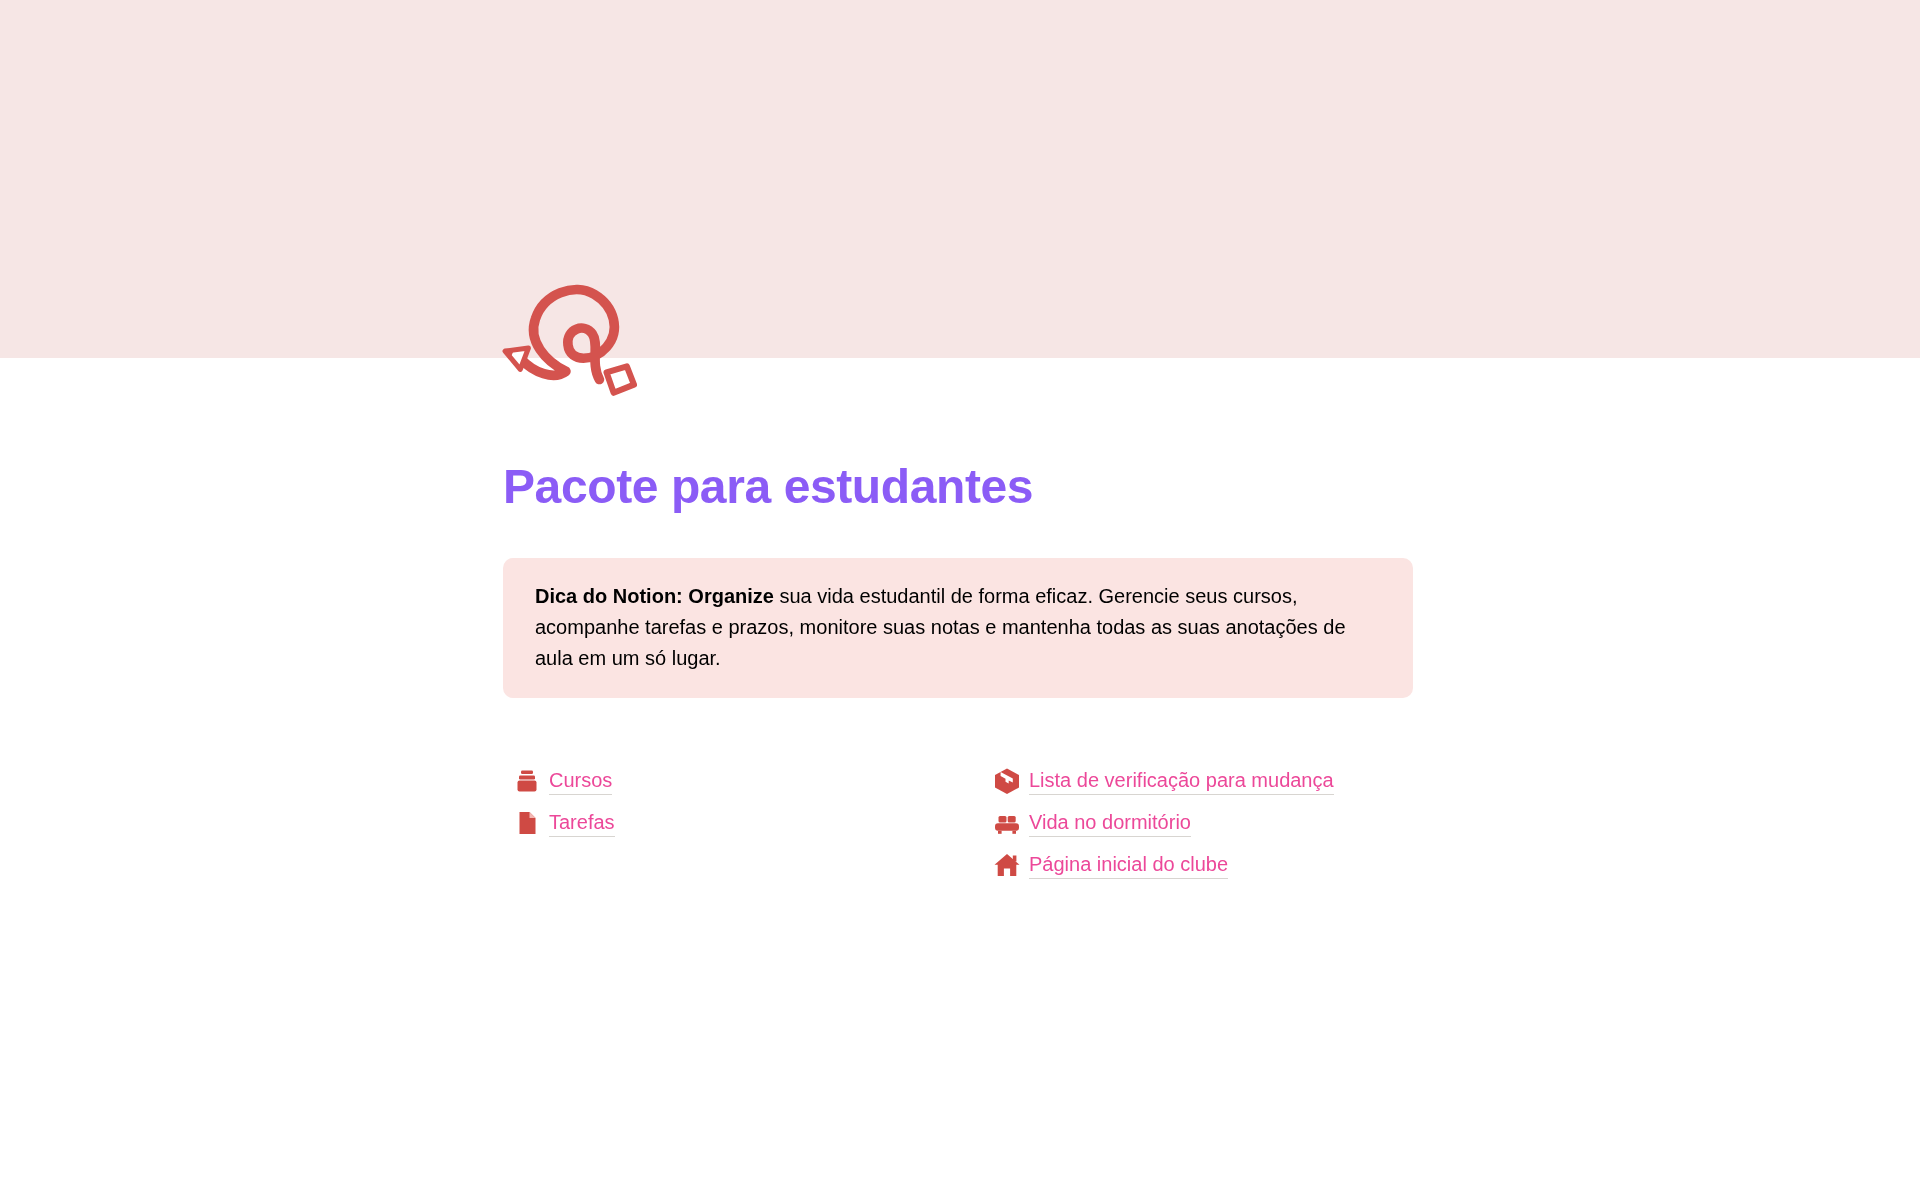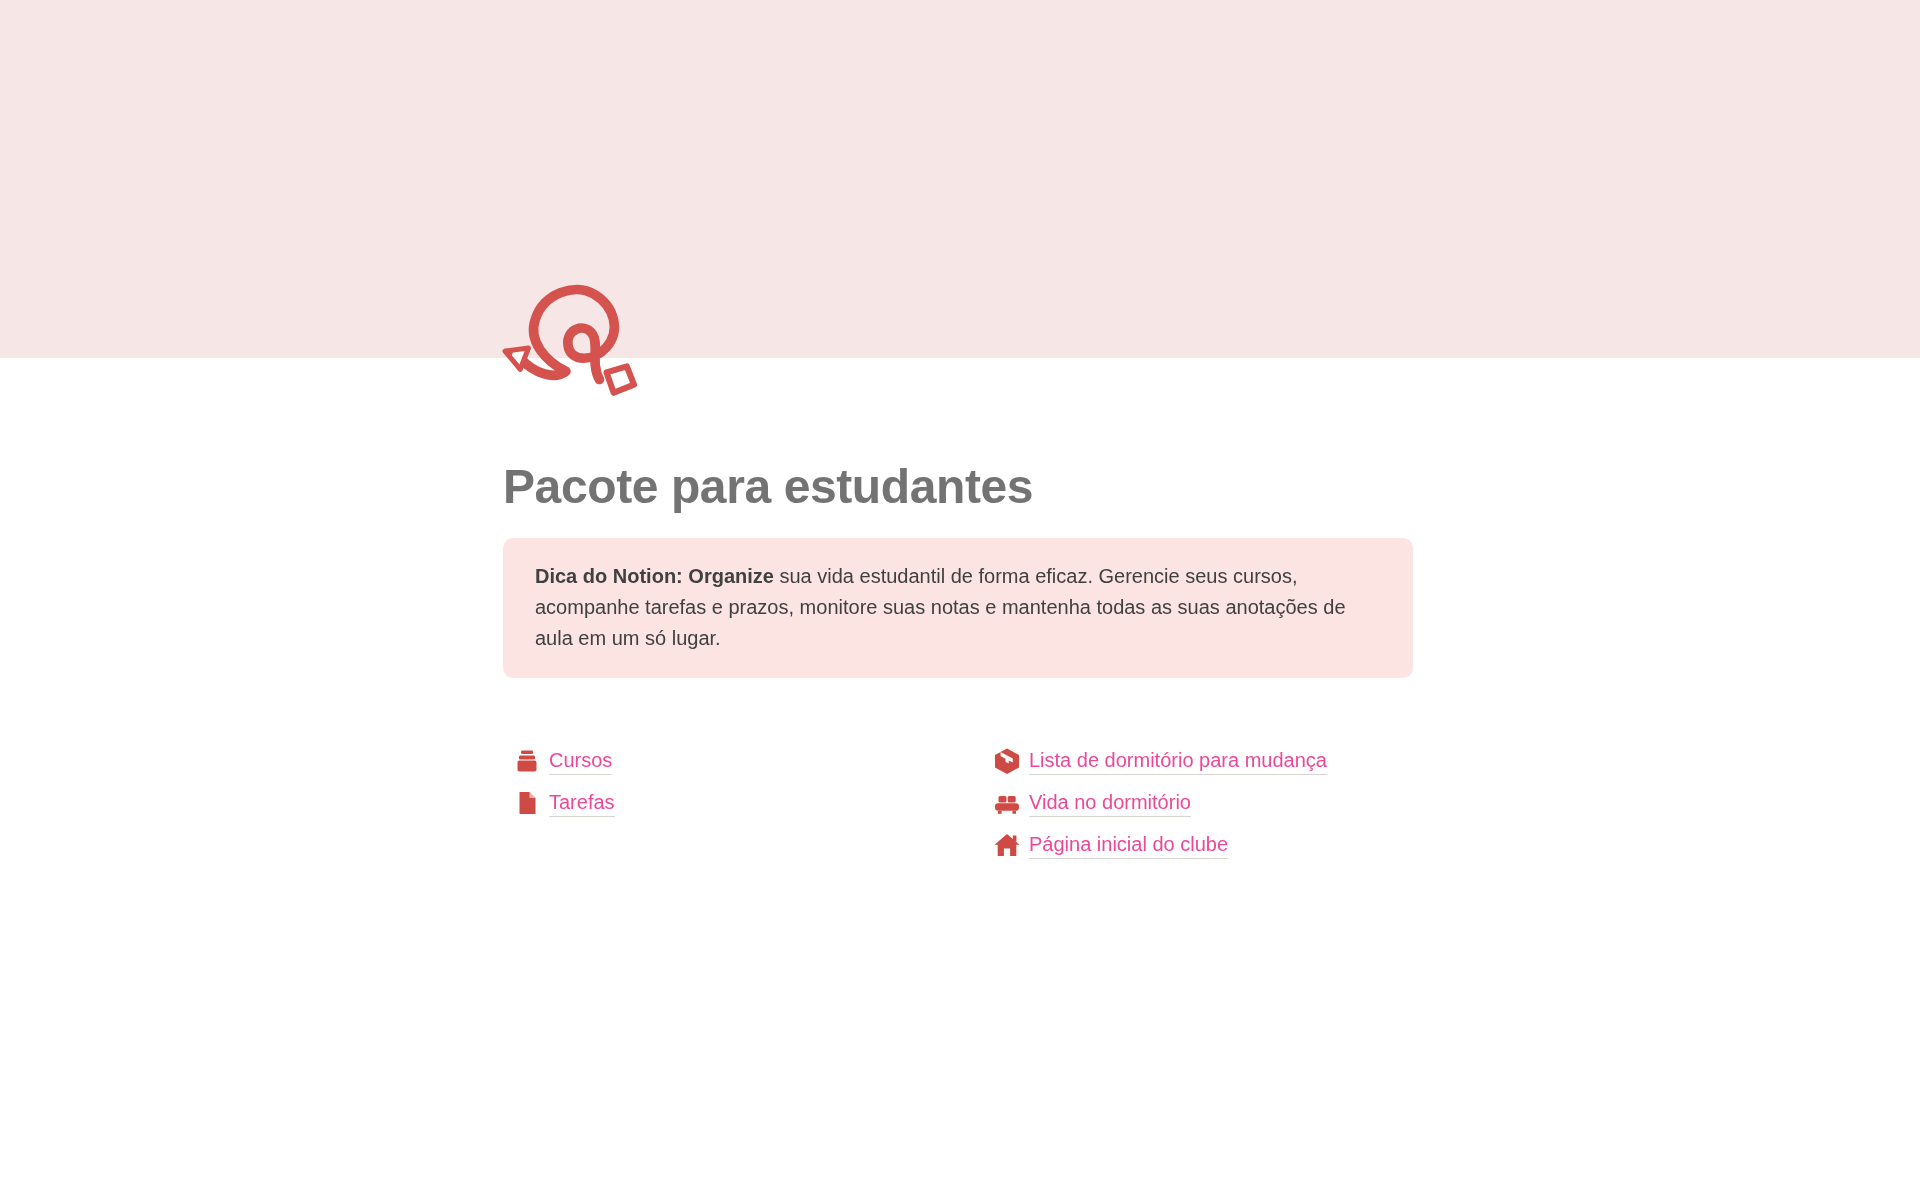--- a/index.html
+++ b/index.html
@@ -27,31 +27,31 @@
   .content {
     margin-left: 503px;
     width: 910px;
   }
   .page-title {
     margin-top: 100px;
     font-size: 48px;
     line-height: 58px;
     font-weight: 700;
     letter-spacing: -0.4px;
-    color: #737373;
+    color: #8b5cf6;
     cursor: text;
   }
   .callout {
-    margin-top: 22px;
+    margin-top: 42px;
     background: #fbe4e2;
     border-radius: 10px;
     padding: 23px 32px 24px 32px;
     font-size: 20px;
     line-height: 31px;
-    color: #404040;
+    color: #000000;
     cursor: text;
   }
   .callout b { font-weight: 700; }
   .links {
     margin-top: 62px;
     display: grid;
     grid-template-columns: 455px 455px;
   }
   .link-col { display: flex; flex-direction: column; }
   .link-item {
@@ -138,21 +138,21 @@
     </div>
 
     <div class="link-col right">
 
 
       <div class="link-item">
         <svg class="link-icon" viewBox="0 0 28 28">
           <path d="M14 1.5 L26 8 V20.5 L14 27 L2 20.5 V8 z" fill="#cf4a44"></path>
           <path d="M7.6 4.9 l12.2 6.6 v4.1 l-4.1-2.2 v3.1 l-3.2-1.8 v-3 l-4.9-2.7 z" fill="#ffffff"></path>
         </svg>
-        <span class="link-label">Lista de dormitório para mudança</span>
+        <span class="link-label">Lista de verificação para mudança</span>
       </div>
 
       <div class="link-item">
         <svg class="link-icon" viewBox="0 0 28 28">
           <g fill="#cf4a44">
             <rect x="5.5" y="7" width="8" height="6.5" rx="1.5"></rect>
             <rect x="14.7" y="7" width="8" height="6.5" rx="1.5"></rect>
             <rect x="2" y="14.2" width="24" height="7.6" rx="3"></rect>
             <rect x="5" y="21.8" width="3.6" height="3"></rect>
             <rect x="19.4" y="21.8" width="3.6" height="3"></rect>

